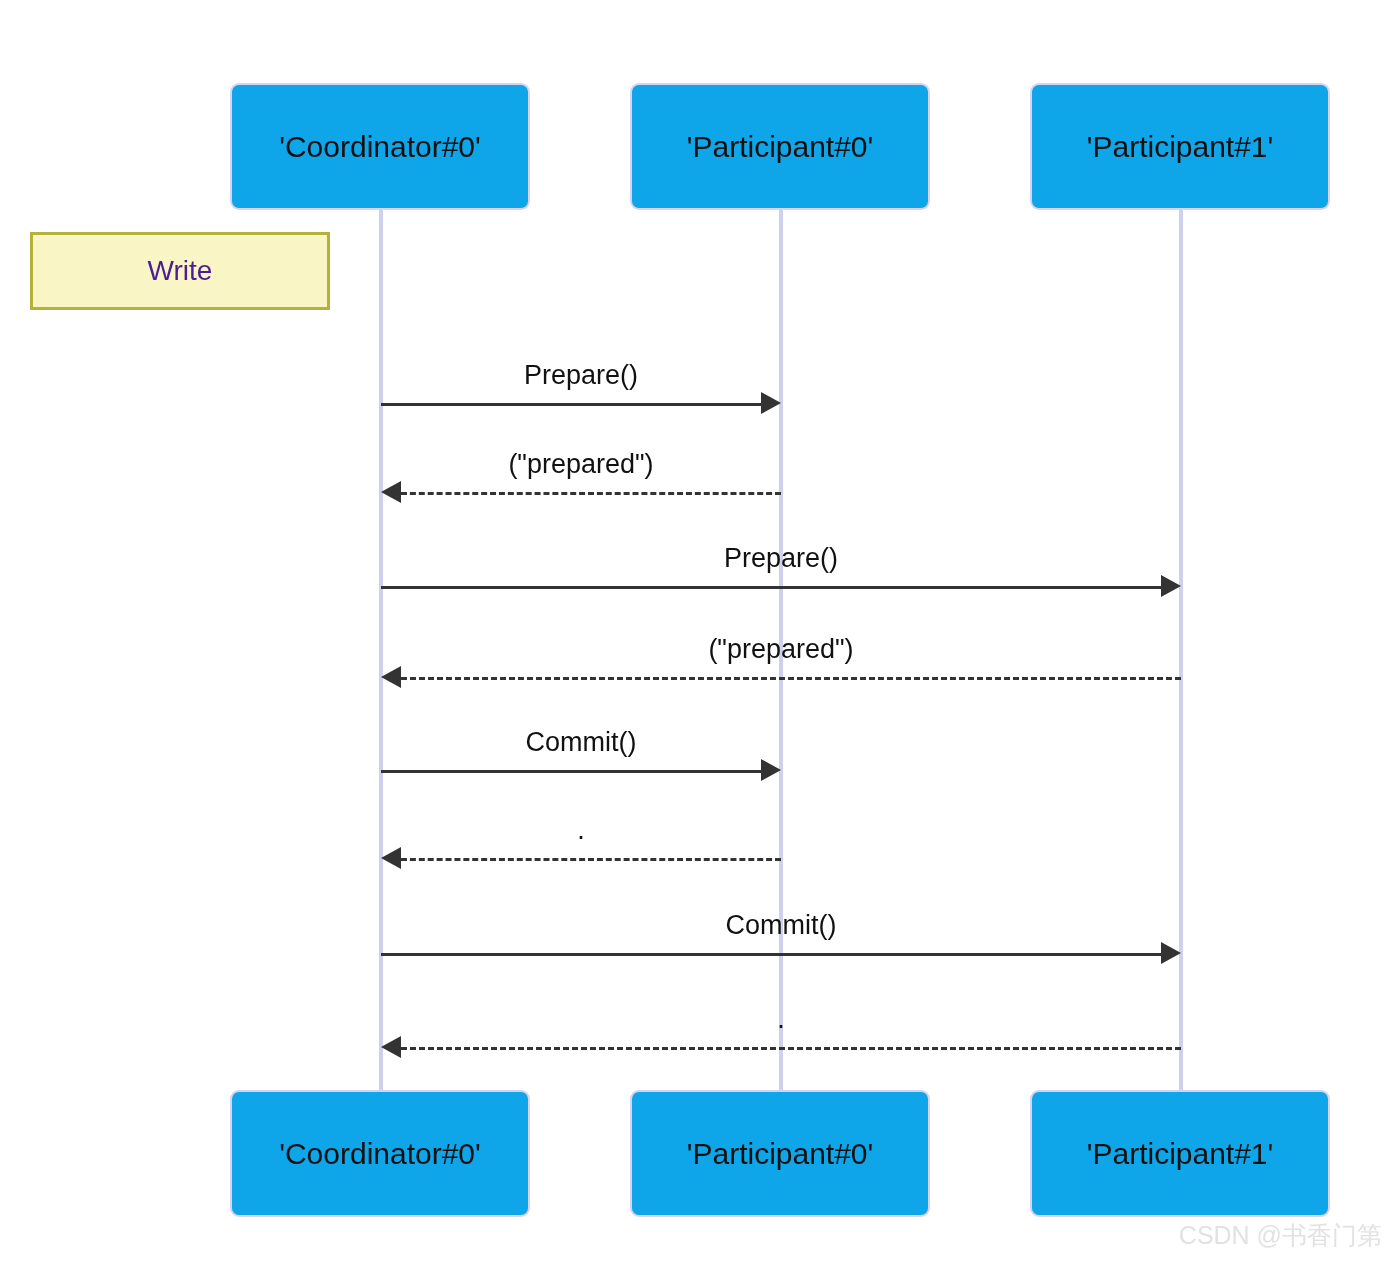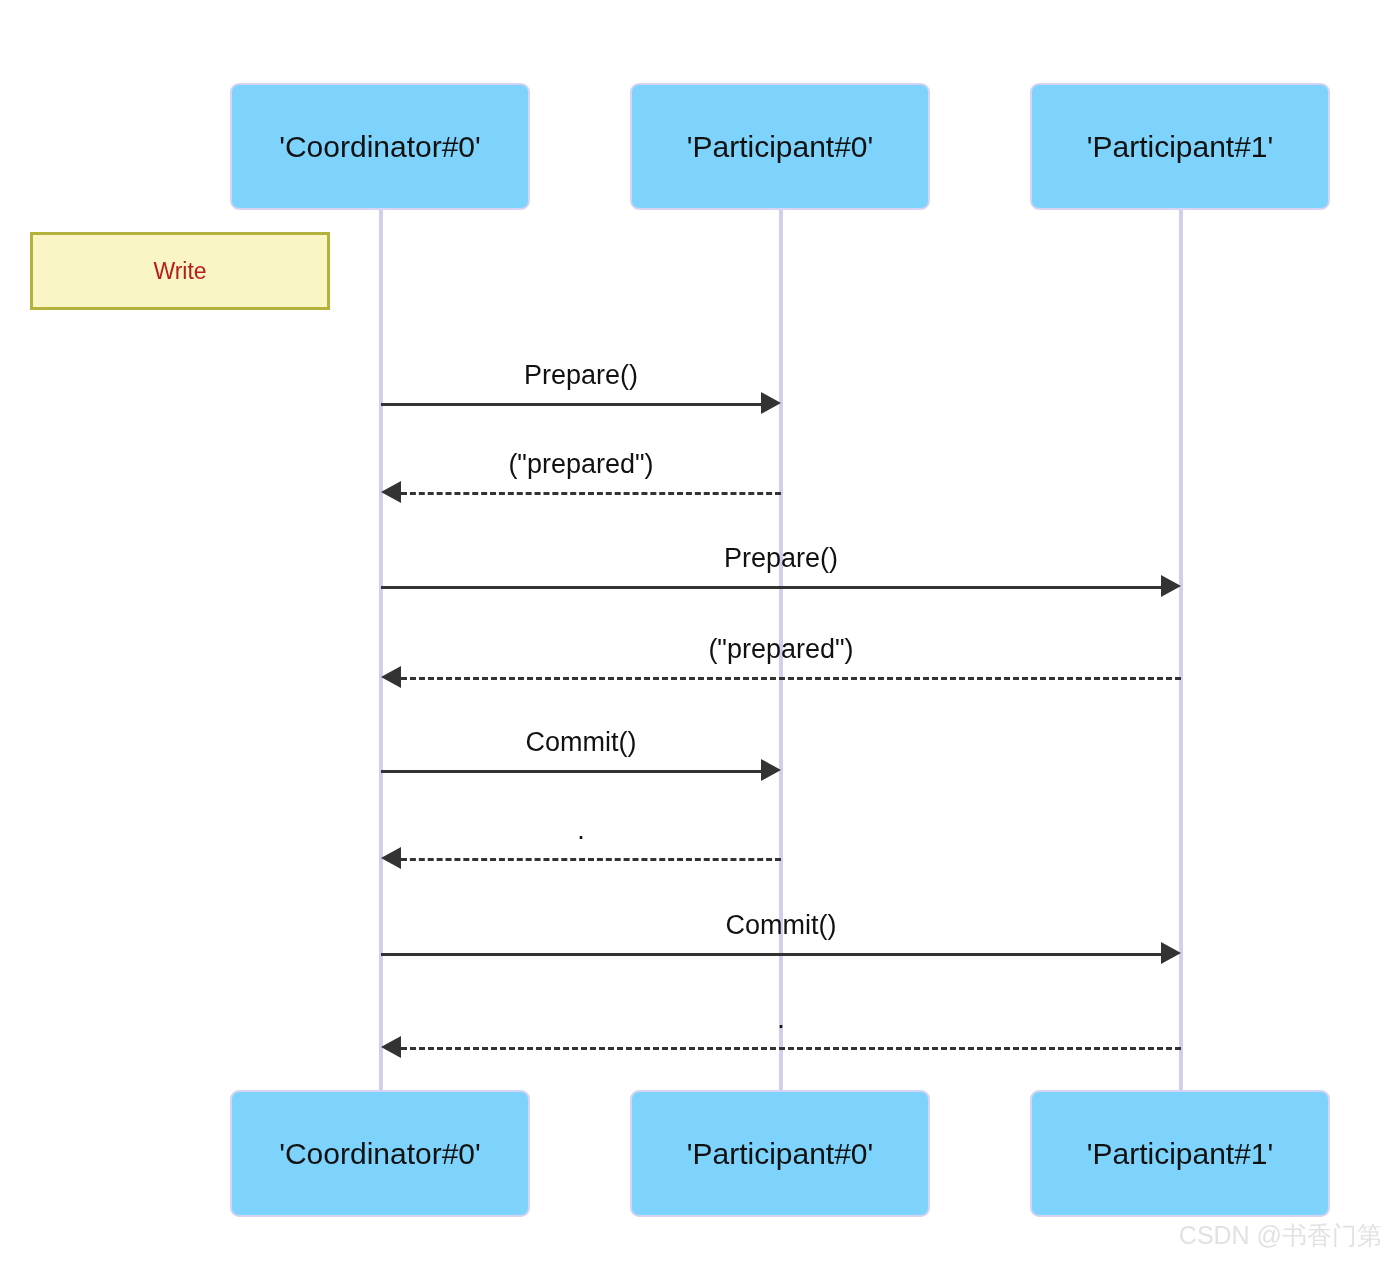--- a/index.html
+++ b/index.html
@@ -26,21 +26,21 @@
     background: #cececf;
     background: #d0d0ee;
   }
 
   
   .actor-box {
     position: absolute;
     box-sizing: border-box;
     width: 300px;
     height: 127px;
-    background: #7dd3fc;
+    background: #0ea5e9;
     border: 2px solid #d5d5f3;
     border-radius: 9px;
     display: flex;
     align-items: center;
     justify-content: center;
   }
   .actor-label {
     font-size: 30px;
     color: #111111;
     line-height: 1;
@@ -54,22 +54,22 @@
     box-sizing: border-box;
     width: 300px;
     height: 78px;
     background: #faf5c4;
     border: 3px solid #b2b23d;
     display: flex;
     align-items: center;
     justify-content: center;
   }
   .note-label {
-    font-size: 23px;
-    color: #b91c1c;
+    font-size: 28px;
+    color: #4c1d95;
     line-height: 1;
     white-space: nowrap;
   }
 
   
   .message {
     position: absolute;
     height: 0;
   }
   .msg-line {

